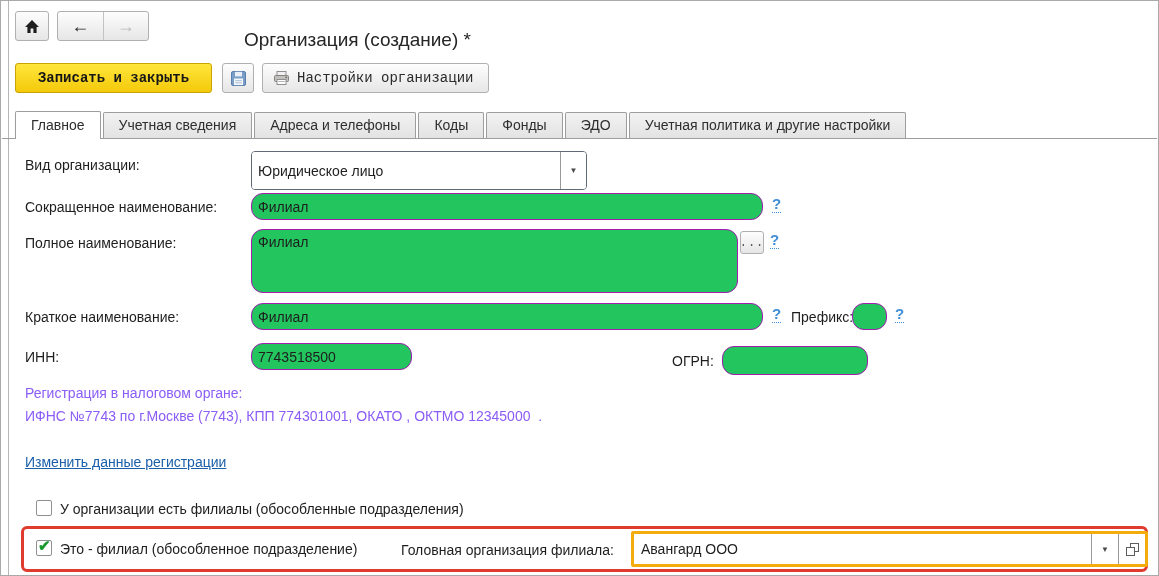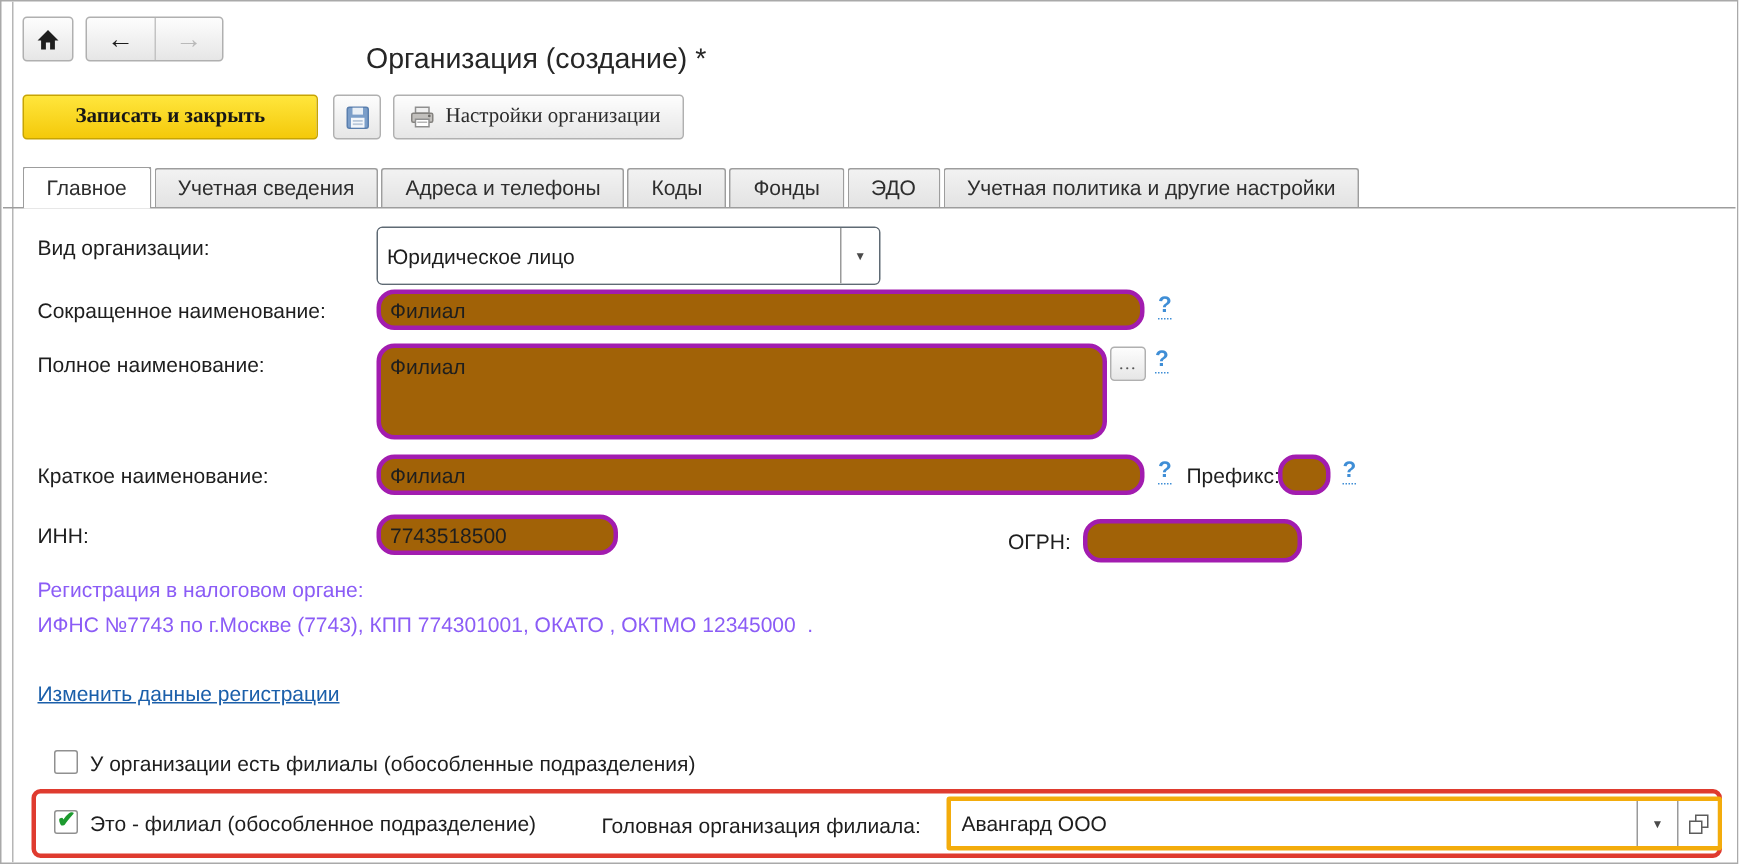--- a/index.html
+++ b/index.html
@@ -3,21 +3,21 @@
 <meta charset="utf-8">
 <style>
   * { margin:0; padding:0; box-sizing:border-box; }
   body { background:#fff; font-family:"Liberation Sans", sans-serif; }
   #app { position:relative; width:1159px; height:576px; background:#fff; border:1px solid #a9a9a9; overflow:hidden; }
   .left-rule { position:absolute; left:7px; top:0; bottom:0; width:1px; background:#b6b6b6; }
 
   
   .btn { position:absolute; display:flex; align-items:center; justify-content:center;
          background:linear-gradient(#fdfdfd,#e6e6e6); border:1px solid #b0b0b0; border-radius:3px;
-         font-family:Liberation Serif, serif; font-size:14px; color:#2b2b2b; cursor:pointer; }
+         font-family:Liberation Mono, monospace; font-size:14px; color:#2b2b2b; cursor:pointer; }
 
   
   .home-btn { left:14px; top:10px; width:34px; height:30px; }
   .nav-group { position:absolute; left:56px; top:10px; width:92px; height:30px; display:flex;
                border:1px solid #b0b0b0; border-radius:3px; overflow:hidden; background:linear-gradient(#fdfdfd,#e6e6e6); }
   .nav-cell { flex:1; display:flex; align-items:center; justify-content:center; font-size:18px; font-weight:bold; cursor:pointer; }
   .nav-cell.back { color:#1c1c1c; border-right:1px solid #c3c3c3; }
   .nav-cell.fwd { color:#b9b9b9; }
   .page-title { position:absolute; left:243px; top:12px; font-size:19px; font-weight:400; color:#262626;margin-top:16px; }
 
@@ -32,21 +32,21 @@
   .tabs { position:absolute; left:14px; top:110px; display:flex; gap:2px; align-items:flex-start; z-index:2; }
   .tab { height:26px; margin-top:1px; padding:0 15px; line-height:25px; font-size:14px; color:#2e2e2e;
          background:linear-gradient(#f2f2f2,#e3e3e3); border:1px solid #9d9d9d; border-bottom:none;
          border-radius:2px 2px 0 0; cursor:pointer; white-space:nowrap; }
   .tab.active { height:28px; margin-top:0; line-height:27px; background:#fff; z-index:3; position:relative; }
   .tabline { position:absolute; left:1px; right:1px; top:137px; height:1px; background:#9d9d9d; z-index:1; }
 
   
   .lbl { position:absolute; font-size:14px; color:#1e1e1e; white-space:nowrap; }
   .txt { position:absolute; font-size:14px; color:#8b5cf6; white-space:pre; }
-  .inp { position:absolute; border:3px solid #a21caf; border-radius:12px; background:#a16207;
+  .inp { position:absolute; border:1px solid #a21caf; border-radius:12px; background:#22c55e;
          font-family:"Liberation Sans", sans-serif; font-size:14px; color:#1e1e1e; padding:0 6px; }
   textarea.inp { padding:4px 6px; resize:none; line-height:17px; }
   .combo { position:absolute; display:flex; border:1px solid #5f6a74; border-radius:4px; background:#fff; overflow:hidden; }
   .combo .cfield { flex:1; border:none; outline:none; font-family:"Liberation Sans", sans-serif;
                    font-size:14px; color:#1e1e1e; padding:0 6px; background:#fff; }
   .dd-btn { width:26px; display:flex; align-items:center; justify-content:center;
             border-left:1px solid #9a9a9a; background:#fff; cursor:pointer; }
   .dd-glyph { font-size:8px; color:#4a4a4a; }
   .more-btn { left:739px; top:230px; width:24px; height:23px; color:#555; font-size:12px; letter-spacing:1px; }
   .help { position:absolute; font-size:15px; font-weight:bold; color:#3f8ed6; text-decoration:none;

